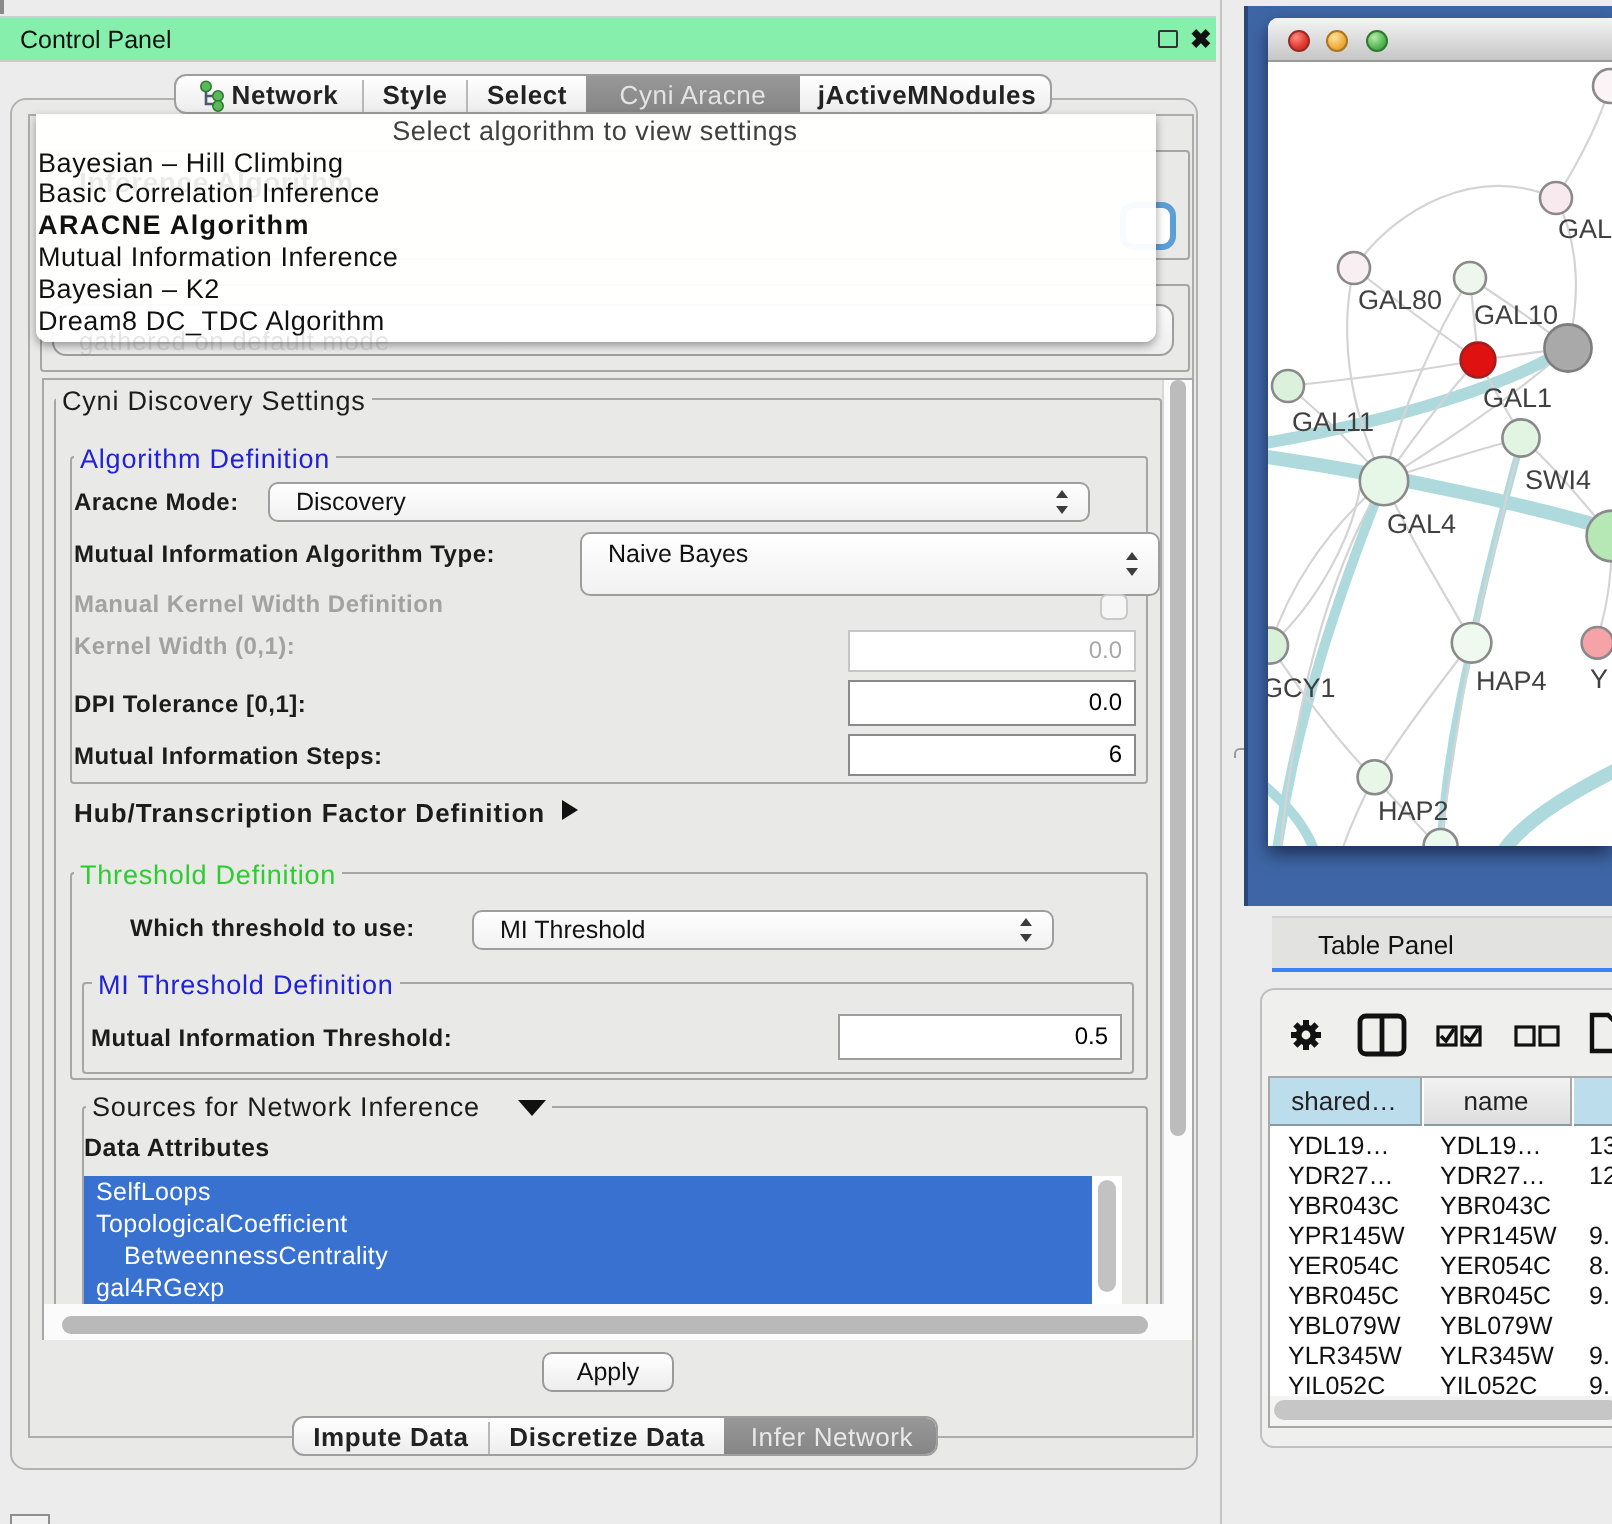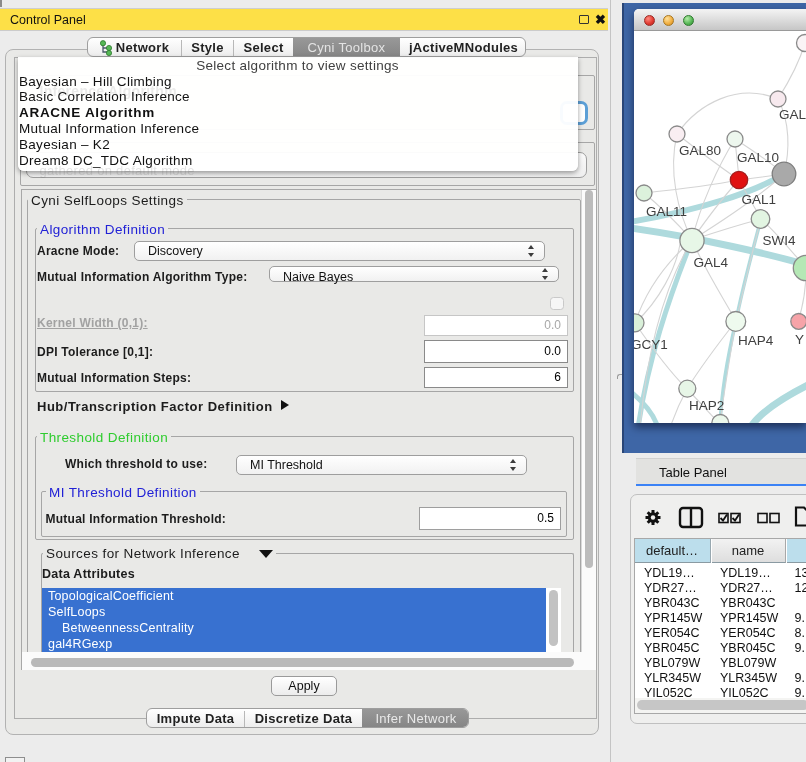--- a/index.html
+++ b/index.html
@@ -13,21 +13,21 @@
 .combo .ar:before { content:""; position:absolute; left:0; top:1px; border-left:3.5px solid transparent; border-right:3.5px solid transparent; border-bottom:4.5px solid #3c3c3c; }
 .combo .ar:after { content:""; position:absolute; left:0; bottom:1px; border-left:3.5px solid transparent; border-right:3.5px solid transparent; border-top:4.5px solid #3c3c3c; }
 .fld { position:absolute; background:#fff; font-size:12px; text-align:right; padding-right:6px; }
 </style></head>
 <body>
 
 <div class="abs" style="left:0;top:0;width:2px;height:7px;background:#8a8a8a;"></div>
 
 <div class="abs" style="left:610px;top:0;width:1px;height:762px;background:#c4c4c4;"></div>
 
-<div class="abs" style="left:0;top:8px;width:608px;height:23px;background:#fde047;border-top:1px solid #cecece;border-bottom:1px solid #cbcbcb;">
+<div class="abs" style="left:0;top:8px;width:608px;height:23px;background:#86efac;border-top:1px solid #cecece;border-bottom:1px solid #cbcbcb;">
   <div class="abs" style="left:10px;top:4px;font-size:12.5px;color:#111;">Control Panel</div>
   <div class="abs" style="left:579px;top:6px;width:10px;height:9px;border:1.5px solid #333;border-radius:1px;"></div>
   <div class="abs" style="left:595px;top:3px;font-size:13px;font-weight:bold;color:#111;">✖</div>
 </div>
 
 <div class="abs" style="left:5px;top:49px;width:594px;height:686px;background:#e9e9e7;border:1px solid #b2b2b2;border-radius:8px;"></div>
 
 <div class="abs" style="left:13.5px;top:57px;width:583px;height:661.5px;background:#e9e9e7;border:1px solid #adadad;"></div>
 
 <div class="gbox" style="left:20px;top:75px;width:574.5px;height:55px;background:#e9e9e7;"></div>
@@ -35,40 +35,41 @@
 <div class="abs" style="left:560px;top:101px;width:28px;height:24px;border:3px solid #5c9fd6;border-radius:7px;background:#fff;"></div>
 
 <div class="gbox" style="left:20px;top:142px;width:574.5px;height:44px;background:#e9e9e7;"></div>
 
 <div class="abs" style="left:26px;top:152px;width:561px;height:26px;border:1px solid #9e9e9e;border-radius:7px;background:linear-gradient(#fbfbfb,#eee);"></div>
 
 <div class="abs" style="left:20.5px;top:189px;width:576px;height:481px;border:1px solid #a8a8a8;background:#e9e9e7;overflow:hidden;">
 <div class="abs" style="left:-21.5px;top:-190px;width:806px;height:762px;">
 
   <div class="gbox" style="left:26.5px;top:199px;width:554px;height:470px;"></div>
-  <div class="gtitle" style="left:28px;top:193px;color:#1c1c1c;">Cyni SelfLoops Settings</div>
+  <div class="gtitle" style="left:28px;top:193px;color:#1c1c1c;">Cyni Discovery Settings</div>
 
   <div class="gbox" style="left:34.5px;top:227.5px;width:539px;height:164px;"></div>
   <div class="gtitle" style="left:37px;top:221.5px;color:#2121d6;">Algorithm Definition</div>
 
   <div class="lbl" style="position:absolute;left:37px;top:244px;">Aracne Mode:</div>
   <div class="combo" style="left:134px;top:240.5px;width:411px;height:20px;">
         <span style="position:absolute;left:13px;top:2.5px;">Discovery</span>
         <span class="ar"></span>
       </div>
 
   <div class="lbl" style="position:absolute;left:37px;top:269.5px;">Mutual Information Algorithm Type:</div>
-  <div class="combo" style="left:269px;top:266px;width:290px;height:16px;">
+  <div class="combo" style="left:290px;top:266px;width:290px;height:32px;">
         <span style="position:absolute;left:13px;top:2.5px;">Naive Bayes</span>
         <span class="ar"></span>
       </div>
 
+  <div class="lbl dis" style="position:absolute;left:37px;top:295px;">Manual Kernel Width Definition</div>
   <div class="abs" style="left:550px;top:296.5px;width:13.5px;height:13px;border:1.5px solid #c9c9c9;border-radius:3.5px;background:#f6f6f6;"></div>
 
-  <div class="lbl dis" style="position:absolute;left:37px;top:316px;text-decoration:underline;">Kernel Width (0,1):</div>
+  <div class="lbl dis" style="position:absolute;left:37px;top:316px;">Kernel Width (0,1):</div>
   <div class="fld" style="left:424px;top:315px;width:144px;height:21px;border:1px solid #c6c6c6;color:#a8a8a8;line-height:19px;">0.0</div>
 
   <div class="lbl" style="position:absolute;left:37px;top:345px;">DPI Tolerance [0,1]:</div>
   <div class="fld" style="left:424px;top:340px;width:144px;height:23px;border:1.5px solid #8a8a8a;color:#000;line-height:20px;">0.0</div>
 
   <div class="lbl" style="position:absolute;left:37px;top:371px;">Mutual Information Steps:</div>
   <div class="fld" style="left:424px;top:366.5px;width:144px;height:21.5px;border:1px solid #8a8a8a;color:#000;line-height:19px;">6</div>
 
   <div class="lbl" style="position:absolute;left:37px;top:399px;font-size:13px;letter-spacing:0.5px;">Hub/Transcription Factor Definition</div>
   <div class="abs" style="left:281px;top:400px;width:0;height:0;border-top:5.5px solid transparent;border-bottom:5.5px solid transparent;border-left:8px solid #111;"></div>
@@ -89,22 +90,22 @@
   <div class="fld" style="left:418.5px;top:507px;width:142.5px;height:22.5px;border:1px solid #9e9e9e;color:#000;line-height:20px;">0.5</div>
 
   <div class="gbox" style="left:40.5px;top:553px;width:533px;height:130px;border-bottom:none;"></div>
   <div class="gtitle" style="left:43px;top:545.5px;color:#1c1c1c;padding-right:36px;">Sources for Network Inference</div>
   <div class="abs" style="left:259px;top:549.5px;width:0;height:0;border-left:7px solid transparent;border-right:7px solid transparent;border-top:8.5px solid #111;"></div>
 
   <div class="lbl" style="position:absolute;left:42px;top:567px;font-size:12.5px;">Data Attributes</div>
 
   <div class="abs" style="left:42px;top:587.5px;width:518.5px;height:95px;background:#fff;">
     <div class="abs" style="left:0;top:0;width:503.5px;height:95px;background:#3871d0;color:#fff;font-size:12.5px;letter-spacing:0.2px;">
+      <div style="padding-left:6px;height:16.2px;line-height:16.2px;">SelfLoops</div>
       <div style="padding-left:6px;height:16.2px;line-height:16.2px;">TopologicalCoefficient</div>
-      <div style="padding-left:6px;height:16.2px;line-height:16.2px;">SelfLoops</div>
       <div style="padding-left:20px;height:16.2px;line-height:16.2px;">BetweennessCentrality</div>
       <div style="padding-left:6px;height:16.2px;line-height:16.2px;">gal4RGexp</div>
     </div>
     <div class="abs" style="left:507px;top:2px;width:9px;height:56px;background:#c2c2c2;border-radius:5px;"></div>
   </div>
 </div>
 </div>
 
 <div class="abs" style="left:581px;top:190px;width:15px;height:462px;background:#fbfbfb;border-left:1px solid #d8d8d8;"></div>
 <div class="abs" style="left:584.5px;top:190px;width:8.5px;height:378px;background:#bcbcbc;border-radius:5px;"></div>
@@ -125,21 +126,21 @@
   <svg class="abs" style="left:12px;top:2px;" width="14" height="16" viewBox="0 0 14 16">
     <path d="M3 4 L3 12 L8 12 M3 8 L8 8" stroke="#4a5a6a" stroke-width="1.3" fill="none"></path>
     <circle cx="3" cy="3.2" r="2.6" fill="#57b957" stroke="#2f7a2f" stroke-width="0.8"></circle>
     <circle cx="9" cy="8" r="2.6" fill="#57b957" stroke="#2f7a2f" stroke-width="0.8"></circle>
     <circle cx="9" cy="13" r="2.6" fill="#57b957" stroke="#2f7a2f" stroke-width="0.8"></circle>
   </svg>
   <div class="abs" style="left:93px;top:2px;width:1px;height:16px;background:#b8b8b8;"></div>
   <div class="abs" style="left:94px;top:0;width:51px;height:20px;text-align:center;line-height:19px;font-weight:bold;">Style</div>
   <div class="abs" style="left:145px;top:2px;width:1px;height:16px;background:#b8b8b8;"></div>
   <div class="abs" style="left:146px;top:0;width:59px;height:20px;text-align:center;line-height:19px;font-weight:bold;">Select</div>
-  <div class="abs" style="left:205px;top:0;width:107px;height:20px;background:linear-gradient(#989898,#848484);color:#e4e4e4;text-align:center;line-height:19px;">Cyni Toolbox</div>
+  <div class="abs" style="left:205px;top:0;width:107px;height:20px;background:linear-gradient(#989898,#848484);color:#e4e4e4;text-align:center;line-height:19px;">Cyni Aracne</div>
   <div class="abs" style="left:312px;top:0;width:127px;height:20px;text-align:center;line-height:19px;font-weight:bold;">jActiveMNodules</div>
 </div>
 
 <div class="abs" style="left:622px;top:2.5px;width:184px;height:450.5px;background:#3e66a6;border-left:2px solid #2a4677;"></div>
 
 <div class="abs" style="left:634px;top:9px;width:172px;height:414px;border-radius:5px 0 0 0;box-shadow:0 4px 9px rgba(0,0,20,0.55);background:#fff;">
   <div class="abs" style="left:0;top:0;width:172px;height:21.5px;background:linear-gradient(#f4f4f4,#c6c6c6);border-bottom:1px solid #9a9a9a;border-radius:5px 0 0 0;">
     <div class="abs" style="left:9.5px;top:5.5px;width:11px;height:11px;border-radius:50%;background:radial-gradient(circle at 35% 30%,#ff8a80,#e0382e 60%,#b02a24);border:0.5px solid #9a2a24;"></div>
     <div class="abs" style="left:29px;top:5.5px;width:11px;height:11px;border-radius:50%;background:radial-gradient(circle at 35% 30%,#ffe09a,#f0ad3e 60%,#c8862a);border:0.5px solid #a8771f;"></div>
     <div class="abs" style="left:49px;top:5.5px;width:11px;height:11px;border-radius:50%;background:radial-gradient(circle at 35% 30%,#b4eCa8,#55b655 60%,#3a8a3a);border:0.5px solid #2f7a2f;"></div>
@@ -244,21 +245,21 @@
       <path d="M 82.5,13 85,15.5 89,9.5" stroke-width="1.8"></path>
       <path d="M 94.5,13 97,15.5 101,9.5" stroke-width="1.8"></path>
       <rect x="120" y="8.5" width="9" height="9"></rect>
       <rect x="132" y="8.5" width="9" height="9"></rect>
       <path d="M 158,2.5 h 8 l 5,5 v 13 h -13 z" stroke-width="2.2"></path>
     </g>
   </g>
 </svg>
 
 <div class="abs" style="left:633.5px;top:537.5px;width:173px;height:176px;border:1px solid #a8a8a8;background:#fff;overflow:hidden;">
-  <div class="abs" style="left:0;top:0;width:76px;height:24.5px;background:#bcdeec;border-right:1px solid #98a8b0;border-bottom:1px solid #8a9aa2;text-align:center;line-height:24px;font-size:13px;color:#222;">default…</div>
+  <div class="abs" style="left:0;top:0;width:76px;height:24.5px;background:#bcdeec;border-right:1px solid #98a8b0;border-bottom:1px solid #8a9aa2;text-align:center;line-height:24px;font-size:13px;color:#222;">shared…</div>
   <div class="abs" style="left:77px;top:0;width:74px;height:24.5px;background:linear-gradient(#f2f2f2,#dedede);border-right:1px solid #a8a8a8;border-bottom:1px solid #8a9aa2;text-align:center;line-height:24px;font-size:13px;color:#222;">name</div>
   <div class="abs" style="left:152px;top:0;width:21px;height:24.5px;background:#bcdeec;border-bottom:1px solid #8a9aa2;"></div>
   <div class="abs" style="left:0;top:27px;width:173px;font-size:12.5px;color:#111;">
     <div style="height:15.1px;line-height:15.1px;padding-left:48px;">
         <span style="position:absolute;left:9.5px;">YDL19…</span>
         <span style="position:absolute;left:85.5px;">YDL19…</span>
         <span style="position:absolute;left:160px;">13.</span>
       </div>
     <div style="height:15.1px;line-height:15.1px;margin-top:0;">
         <span style="position:absolute;left:9.5px;top:15.1px;">YDR27…</span>

